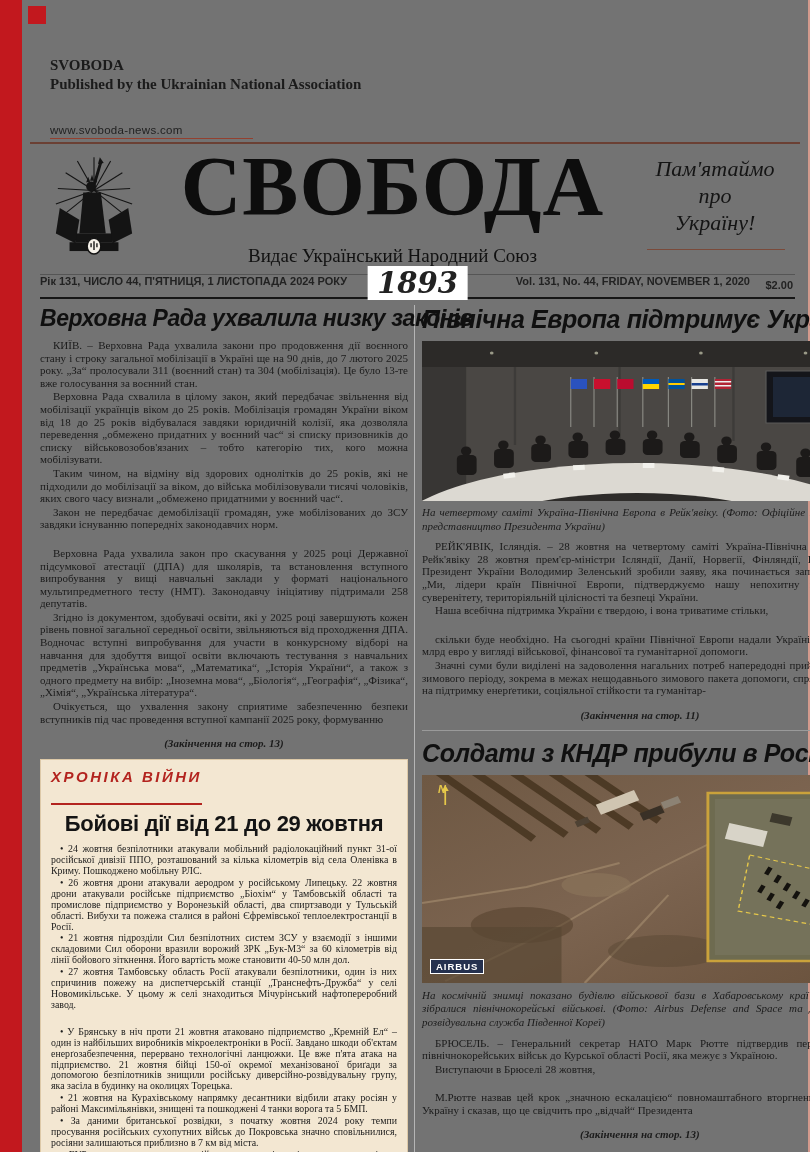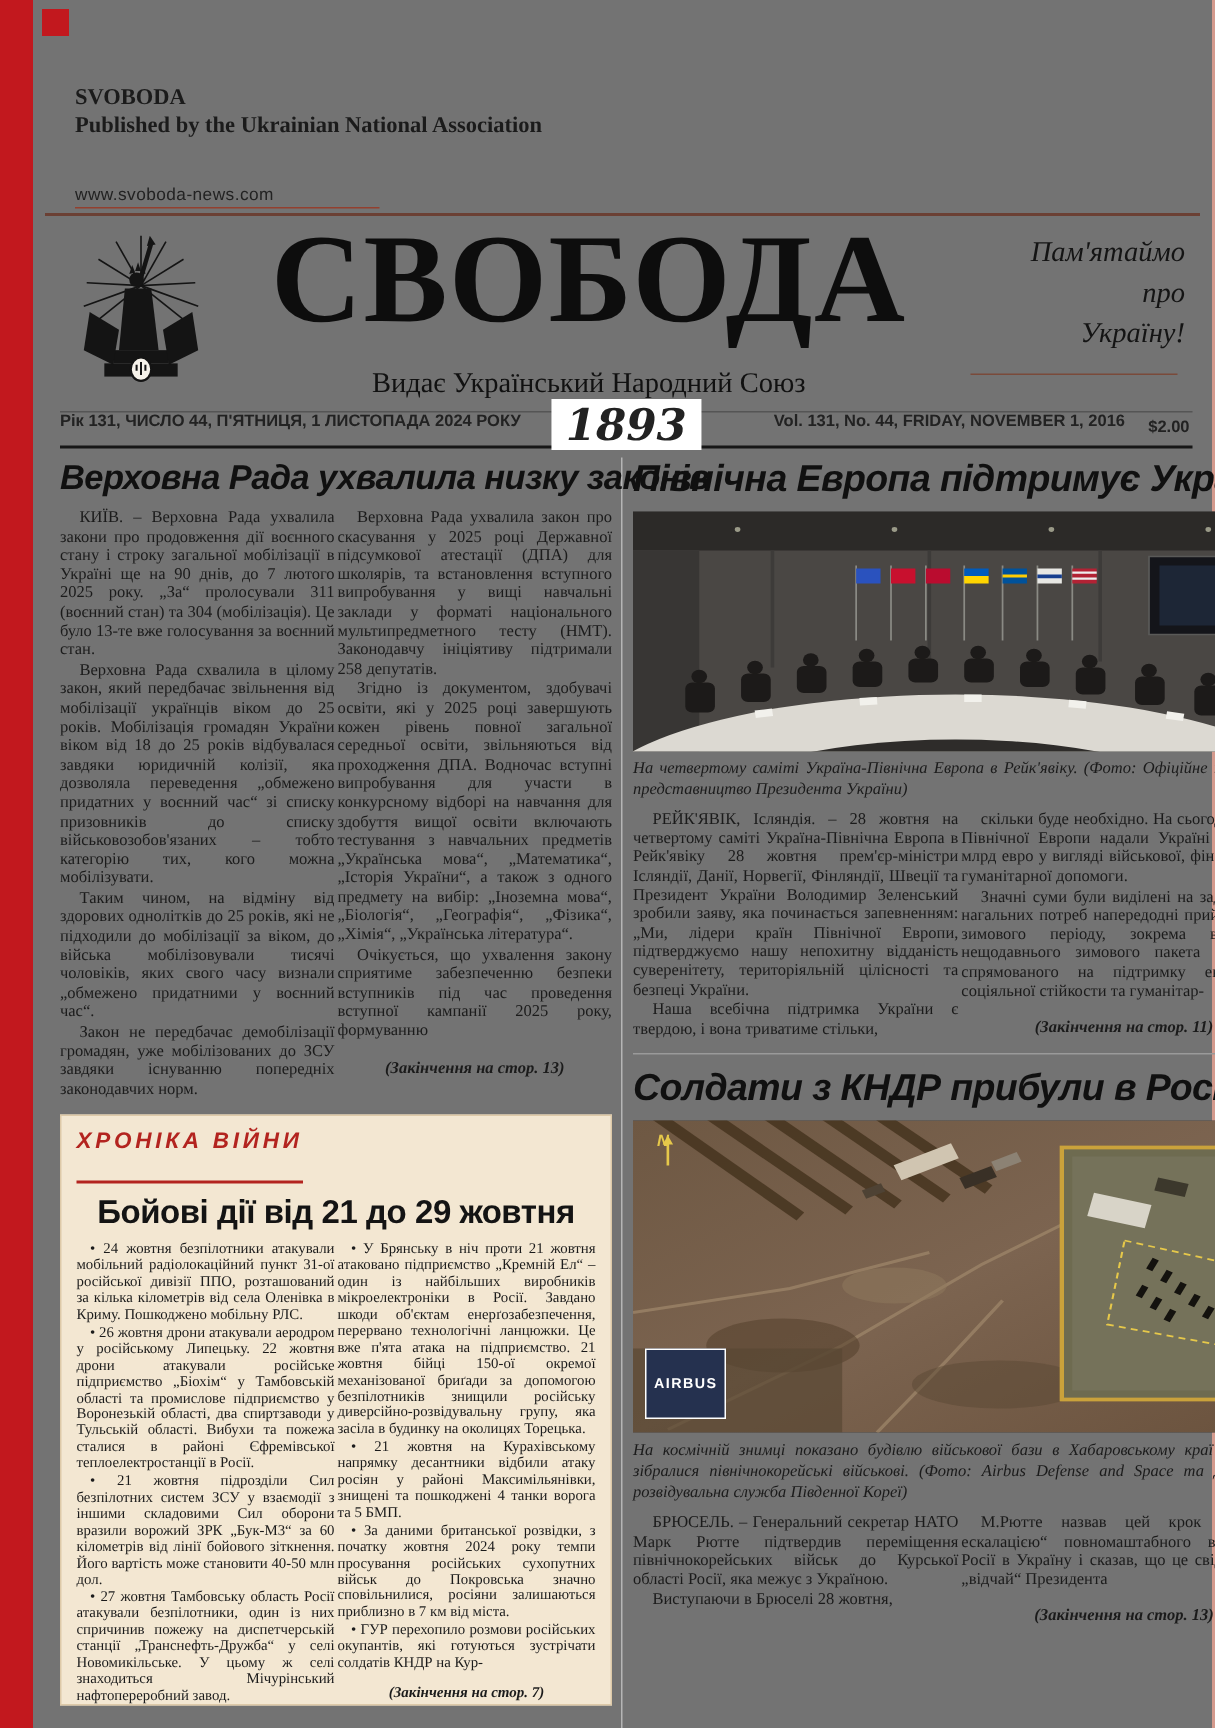--- a/index.html
+++ b/index.html
@@ -14,58 +14,58 @@
   .website{position:absolute;left:50px;top:124px;font-family:"Liberation Sans",sans-serif;
            font-size:11.5px;letter-spacing:.3px;color:#222;border-bottom:1.5px solid #93402f;
            padding:0 70px 2px 0;text-decoration:none;}
   .toprule{position:absolute;left:30px;right:10px;top:142px;height:0;border-top:2px solid #6b4034;}
   
   .masthead{position:absolute;left:40px;right:15px;top:147px;height:125px;}
   .logo{position:absolute;left:10px;top:4px;}
   .mast-title{position:absolute;left:115px;right:165px;top:-8px;text-align:center;
               font-weight:bold;font-size:84px;line-height:96px;letter-spacing:1px;color:#0d0d0d;}
   .mast-sub{position:absolute;left:115px;right:165px;top:98px;text-align:center;font-size:19px;color:#111;}
-  .motto{position:absolute;right:5px;top:8px;width:150px;text-align:right;font-style:italic;
-         font-size:19px;line-height:27px;color:#141414;}
+  .motto{position:absolute;right:5px;top:8px;width:150px;text-align:center;font-style:italic;
+         font-size:22px;line-height:27px;color:#141414;}
   .motto-rule{position:absolute;right:10px;top:102px;width:138px;border-top:1.5px solid #7a4a3a;}
   
   .dateline{position:absolute;left:40px;right:15px;top:274px;height:22px;
             border-top:1px solid #555;border-bottom:2px solid #161616;
             font-family:"Liberation Sans",sans-serif;font-size:11px;font-weight:bold;color:#222;
             display:flex;align-items:flex-start;}
   .dl-left{flex:1;}
   .dl-right{margin-right:45px;}
   .dl-price{position:absolute;right:2px;top:4px;}
   .dl-year{position:absolute;left:50%;top:-9px;transform:translateX(-50%);background:#fff;padding:0 10px;
            font-family:"DejaVu Serif",serif;font-style:italic;font-weight:bold;font-size:29px;}
   
   .content{position:absolute;left:40px;right:15px;top:305px;bottom:0;display:flex;}
   .half-l{width:368px;flex:none;padding-right:6px;border-right:1px solid #b5b5b5;}
   .half-r{flex:1;padding-left:7px;}
   h1{margin:0 0 7px 0;font-family:"Liberation Sans",sans-serif;font-style:italic;font-weight:bold;
      font-size:24px;letter-spacing:-.4px;color:#101010;white-space:nowrap;}
-  .cols{display:flex;gap:2px;}
+  .cols{display:flex;gap:15px;flex-direction:column;}
   .col{flex:1;min-width:0;}
   .col p{margin:0 0 1px 0;font-size:11px;line-height:12.6px;text-align:justify;text-indent:13px;}
   .cont{text-align:center;font-weight:bold;font-style:italic;font-size:11px;margin-top:12px;}
   
   .warbox{margin-top:10px;background:#f3e7d2;border:1px solid #ddc9a8;padding:8px 10px;height:376px;overflow:hidden;}
   .kicker{display:inline-block;color:#b3241f;font-family:"Liberation Sans",sans-serif;font-weight:bold;
           font-style:italic;font-size:15px;letter-spacing:2.5px;border-bottom:2px solid #b3241f;padding-bottom:18px;}
   .warbox h2{margin:6px 0 7px 0;text-align:center;font-family:"Liberation Sans",sans-serif;
              font-weight:bold;font-size:22px;letter-spacing:-.3px;color:#141414;}
   .warbox .col p{font-size:9.9px;line-height:10.9px;text-indent:9px;}
   .warbox .cont{font-size:10px;margin-top:8px;}
   
   .photo{position:relative;width:100%;background:#444;line-height:0;}
   .photo svg{display:block;width:100%;height:100%;}
   .caption{font-style:italic;font-size:11px;line-height:13.6px;margin:5px 0 7px 0;text-align:justify;}
   .airbus{position:absolute;left:8px;bottom:9px;background:#25314f;border:1px solid #fff;color:#fff;
           font-family:"Liberation Sans",sans-serif;font-weight:bold;font-size:9.5px;letter-spacing:1px;
-          line-height:13px;padding:16px 5px;}
+          line-height:13px;padding:0 5px;}
   .north{position:absolute;left:16px;top:8px;color:#e6c84a;font-family:"Liberation Sans",sans-serif;
          font-style:italic;font-weight:bold;font-size:11px;line-height:12px;}
   .rule-r{border:0;border-top:1px solid #9a9a9a;margin:9px 0 8px 0;}
   .mt6{margin-top:6px;}
 </style>
 </head>
 <body>
 
 <div class="page">
   <div class="redbar"></div>
@@ -118,21 +118,21 @@
       <div>Пам'ятаймо</div>
       <div>про</div>
       <div>Україну!</div>
     </div>
     <div class="motto-rule"></div>
   </div>
 
   <div class="dateline">
     <div class="dl-left">Рік 131, ЧИСЛО 44, П'ЯТНИЦЯ, 1 ЛИСТОПАДА 2024 РОКУ</div>
     <div class="dl-year">1893</div>
-    <div class="dl-right">Vol. 131, No. 44, FRIDAY, NOVEMBER 1, 2016</div>
+    <div class="dl-right">Vol. 131, No. 44, FRIDAY, NOVEMBER 1, 2020</div>
     <div class="dl-price">$2.00</div>
   </div>
 
   <div class="content">
 
     <div class="half-l">
       <h1 style="font-size:23px;">Верховна Рада ухвалила низку законів</h1>
       <div class="cols">
         <div class="col">
           <p>КИЇВ. – Верховна Рада ухвалила закони про продовження дії воєнного стану і строку загальної мобілізації в Україні ще на 90 днів, до 7 лютого 2025 року. „За“ пролосували 311 (воєнний стан) та 304 (мобілізація). Це було 13-те вже голосування за воєнний стан.</p>

